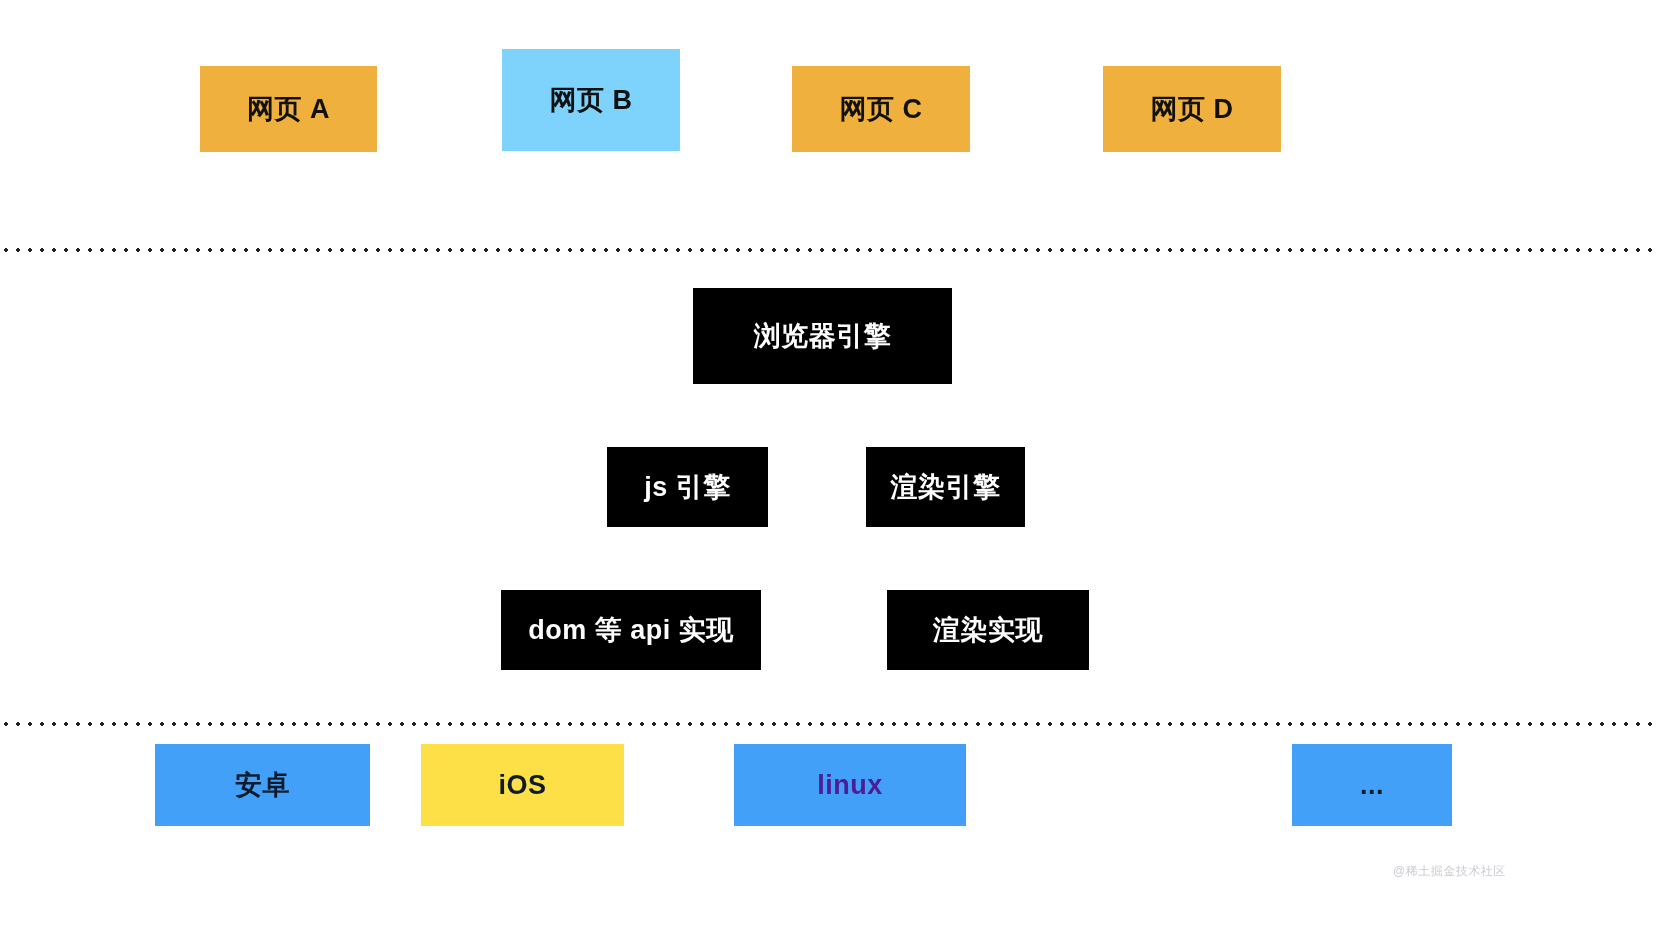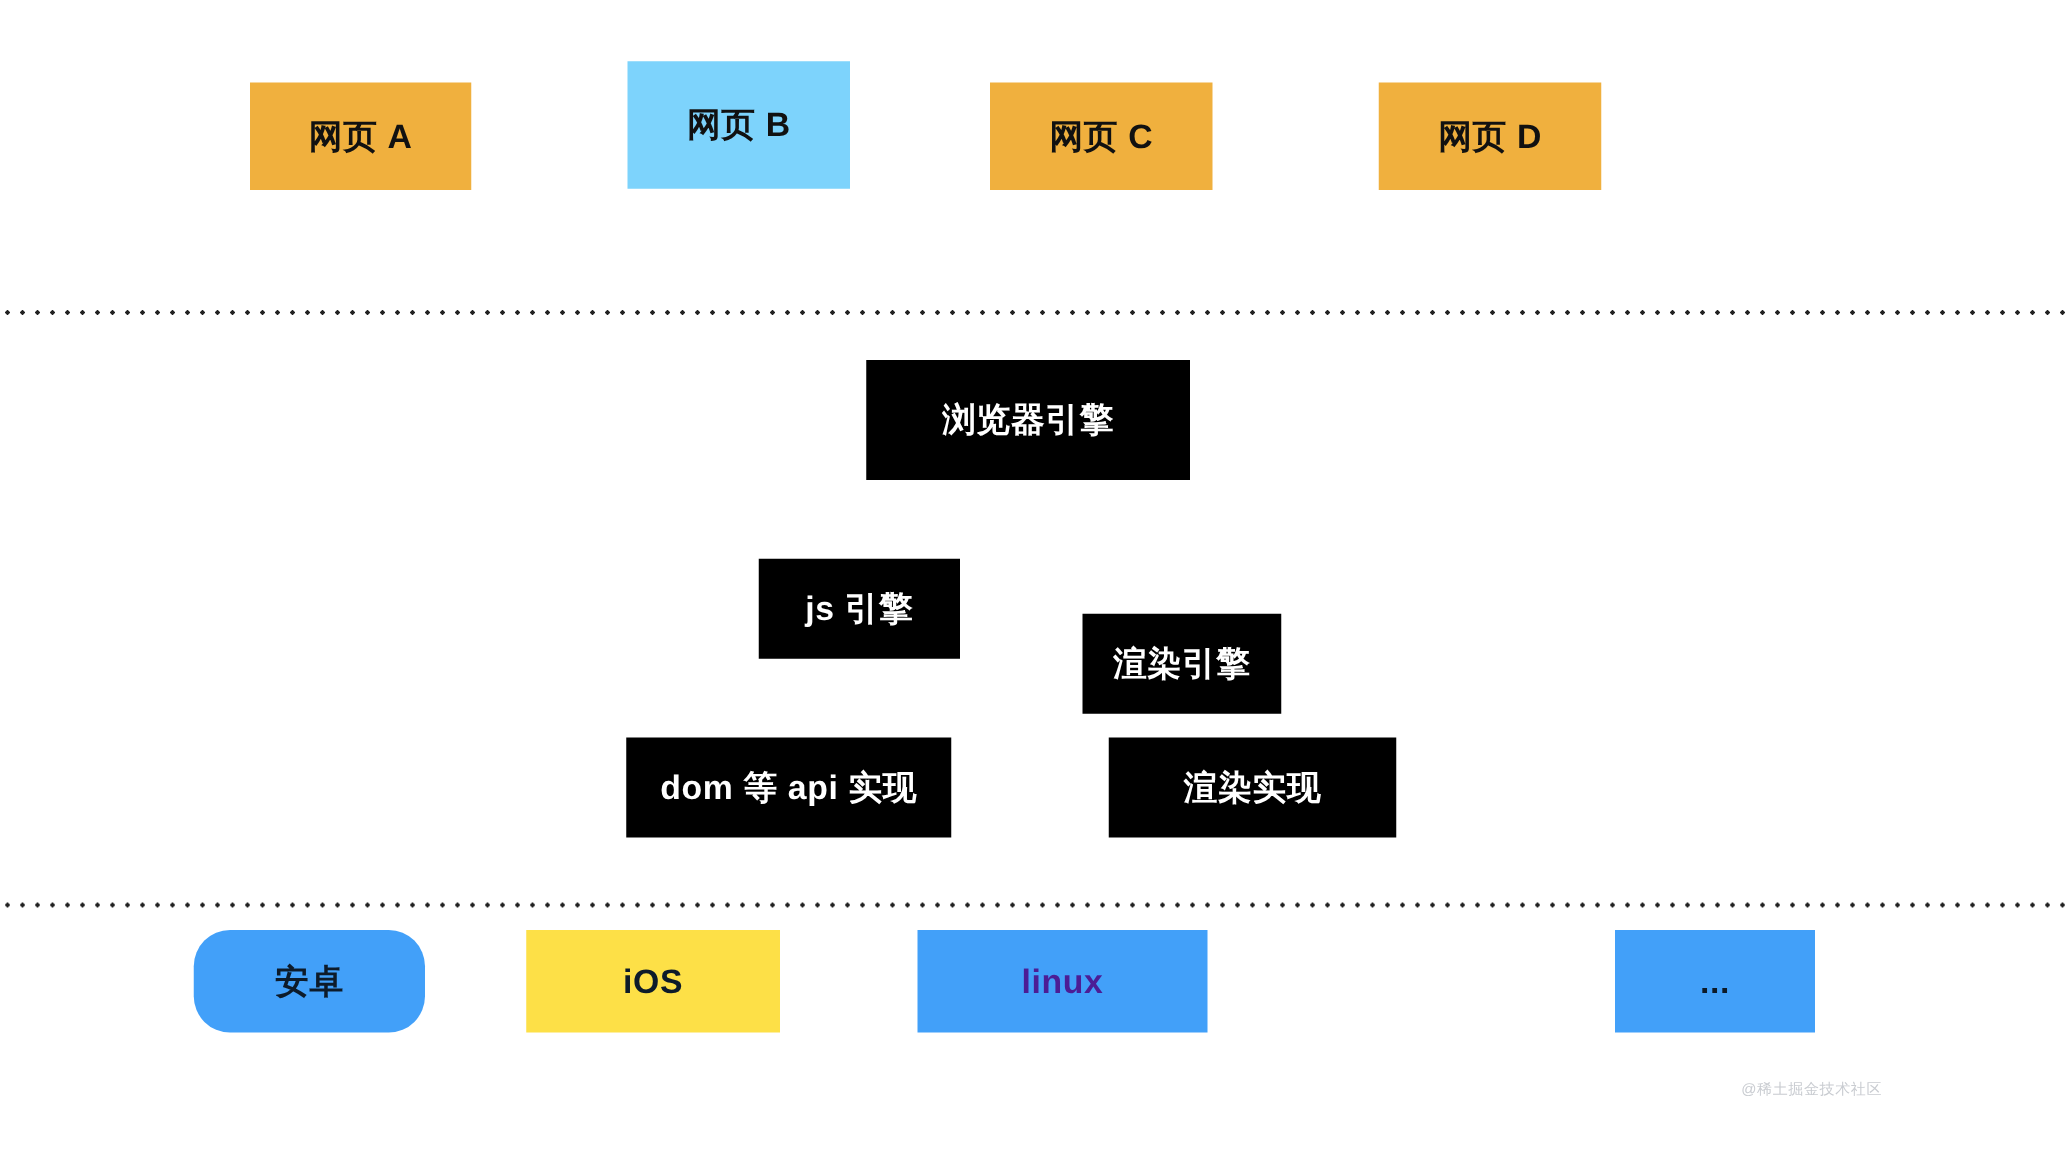--- a/index.html
+++ b/index.html
@@ -73,25 +73,25 @@
 
   <div class="node node-page" style="left: 200px; top: 66px; width: 177px; height: 86px; background: rgb(240, 176, 62); color: rgb(17, 17, 17);">网页 A</div>
   <div class="node node-page" style="left: 502px; top: 49px; width: 178px; height: 102px; background: #7dd3fc; color: rgb(17, 17, 17);">网页 B</div>
   <div class="node node-page" style="left: 792px; top: 66px; width: 178px; height: 86px; background: rgb(240, 176, 62); color: rgb(17, 17, 17);">网页 C</div>
   <div class="node node-page" style="left: 1103px; top: 66px; width: 178px; height: 86px; background: rgb(240, 176, 62); color: rgb(17, 17, 17);">网页 D</div>
 
   <div class="divider" style="top: 248px;"></div>
 
   <div class="node node-engine" style="left: 693px; top: 288px; width: 259px; height: 96px; background: rgb(0, 0, 0); color: rgb(255, 255, 255);">浏览器引擎</div>
   <div class="node node-engine" style="left: 607px; top: 447px; width: 161px; height: 80px; background: rgb(0, 0, 0); color: rgb(255, 255, 255);">js 引擎</div>
-  <div class="node node-engine" style="left: 866px; top: 447px; width: 159px; height: 80px; background: rgb(0, 0, 0); color: rgb(255, 255, 255); margin-top: 44px;">渲染引擎</div>
+  <div class="node node-engine" style="left: 866px; top: 447px; width: 159px; height: 80px; background: rgb(0, 0, 0); color: rgb(255, 255, 255);">渲染引擎</div>
   <div class="node node-engine" style="left: 501px; top: 590px; width: 260px; height: 80px; background: rgb(0, 0, 0); color: rgb(255, 255, 255);">dom 等 api 实现</div>
-  <div class="node node-engine" style="left: 887px; top: 590px; width: 230px; height: 80px; background: rgb(0, 0, 0); color: rgb(255, 255, 255);">渲染实现</div>
+  <div class="node node-engine" style="left: 887px; top: 590px; width: 202px; height: 80px; background: rgb(0, 0, 0); color: rgb(255, 255, 255);">渲染实现</div>
 
   <div class="divider" style="top: 722px;"></div>
 
-  <div class="node node-os" style="left: 155px; top: 744px; width: 185px; height: 82px; background: rgb(66, 160, 249); color: rgb(13, 27, 42); border-radius: 29px;">安卓</div>
+  <div class="node node-os" style="left: 155px; top: 744px; width: 215px; height: 82px; background: rgb(66, 160, 249); color: rgb(13, 27, 42);">安卓</div>
   <div class="node node-os" style="left: 421px; top: 744px; width: 203px; height: 82px; background: #fde047; color: rgb(13, 27, 42);">iOS</div>
   <div class="node node-os" style="left: 734px; top: 744px; width: 232px; height: 82px; background: rgb(66, 160, 249); color: #4c1d95;">linux</div>
   <div class="node node-os" style="left: 1292px; top: 744px; width: 160px; height: 82px; background: rgb(66, 160, 249); color: rgb(13, 27, 42);">...</div>
 
   <div class="watermark" style="left: 1393px; top: 863px; color: rgb(201, 204, 209);">@稀土掘金技术社区</div>
 </div>
 
 </body></html>

